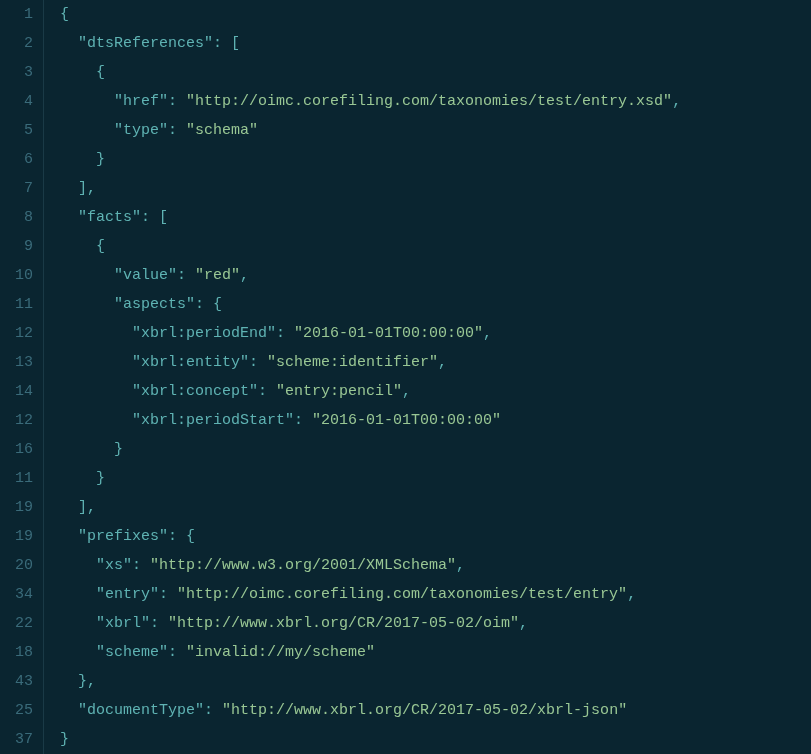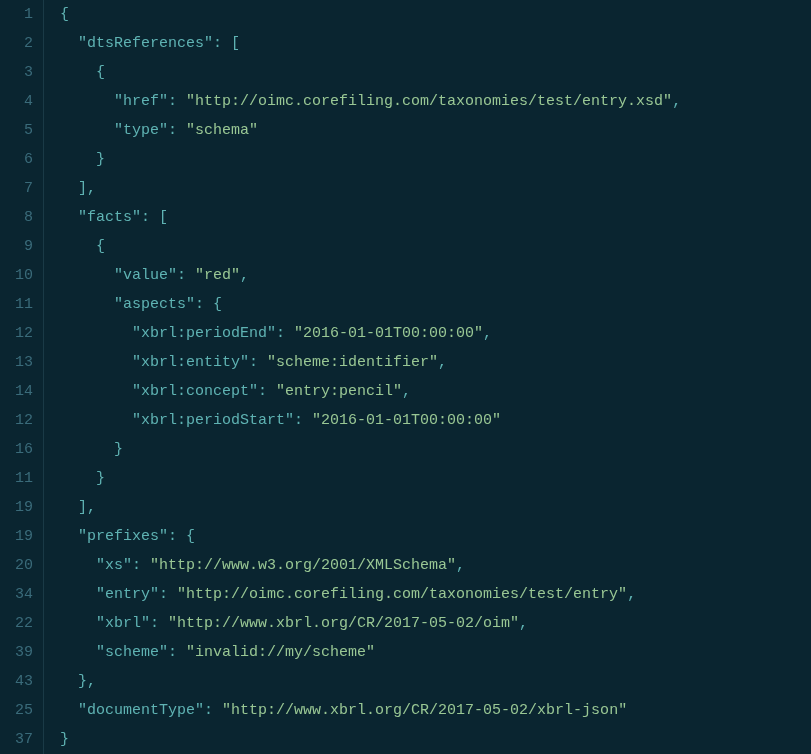--- a/index.html
+++ b/index.html
@@ -58,19 +58,19 @@
       <div>13</div>
       <div>14</div>
       <div>12</div>
       <div>16</div>
       <div>11</div>
       <div>19</div>
       <div>19</div>
       <div>20</div>
       <div>34</div>
       <div>22</div>
-      <div>39</div>
+      <div>18</div>
       <div>43</div>
       <div>25</div>
       <div>37</div>
     </div>
   <div class="code" id="code"><div class="line"><span class="punct">{</span></div><div class="line"><span class="ind">  </span><span class="key">"dtsReferences"</span><span class="punct">: [</span></div><div class="line"><span class="ind">    </span><span class="punct">{</span></div><div class="line"><span class="ind">      </span><span class="key">"href"</span><span class="punct">: </span><span class="str">"http://oimc.corefiling.com/taxonomies/test/entry.xsd"</span><span class="punct">,</span></div><div class="line"><span class="ind">      </span><span class="key">"type"</span><span class="punct">: </span><span class="str">"schema"</span></div><div class="line"><span class="ind">    </span><span class="punct">}</span></div><div class="line"><span class="ind">  </span><span class="punct">],</span></div><div class="line"><span class="ind">  </span><span class="key">"facts"</span><span class="punct">: [</span></div><div class="line"><span class="ind">    </span><span class="punct">{</span></div><div class="line"><span class="ind">      </span><span class="key">"value"</span><span class="punct">: </span><span class="str">"red"</span><span class="punct">,</span></div><div class="line"><span class="ind">      </span><span class="key">"aspects"</span><span class="punct">: {</span></div><div class="line"><span class="ind">        </span><span class="key">"xbrl:periodEnd"</span><span class="punct">: </span><span class="str">"2016-01-01T00:00:00"</span><span class="punct">,</span></div><div class="line"><span class="ind">        </span><span class="key">"xbrl:entity"</span><span class="punct">: </span><span class="str">"scheme:identifier"</span><span class="punct">,</span></div><div class="line"><span class="ind">        </span><span class="key">"xbrl:concept"</span><span class="punct">: </span><span class="str">"entry:pencil"</span><span class="punct">,</span></div><div class="line"><span class="ind">        </span><span class="key">"xbrl:periodStart"</span><span class="punct">: </span><span class="str">"2016-01-01T00:00:00"</span></div><div class="line"><span class="ind">      </span><span class="punct">}</span></div><div class="line"><span class="ind">    </span><span class="punct">}</span></div><div class="line"><span class="ind">  </span><span class="punct">],</span></div><div class="line"><span class="ind">  </span><span class="key">"prefixes"</span><span class="punct">: {</span></div><div class="line"><span class="ind">    </span><span class="key">"xs"</span><span class="punct">: </span><span class="str">"http://www.w3.org/2001/XMLSchema"</span><span class="punct">,</span></div><div class="line"><span class="ind">    </span><span class="key">"entry"</span><span class="punct">: </span><span class="str">"http://oimc.corefiling.com/taxonomies/test/entry"</span><span class="punct">,</span></div><div class="line"><span class="ind">    </span><span class="key">"xbrl"</span><span class="punct">: </span><span class="str">"http://www.xbrl.org/CR/2017-05-02/oim"</span><span class="punct">,</span></div><div class="line"><span class="ind">    </span><span class="key">"scheme"</span><span class="punct">: </span><span class="str">"invalid://my/scheme"</span></div><div class="line"><span class="ind">  </span><span class="punct">},</span></div><div class="line"><span class="ind">  </span><span class="key">"documentType"</span><span class="punct">: </span><span class="str">"http://www.xbrl.org/CR/2017-05-02/xbrl-json"</span></div><div class="line"><span class="punct">}</span></div></div>
 </div>
 
 </body></html>

